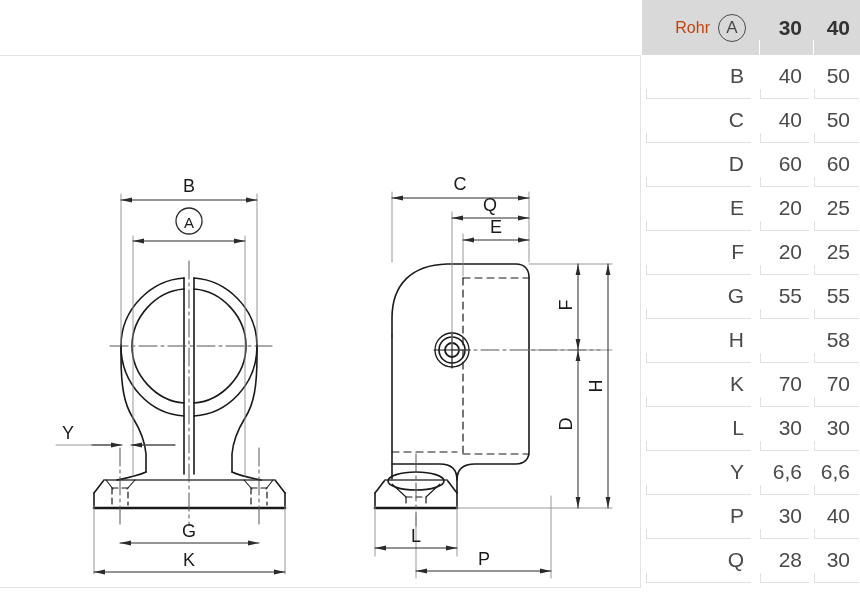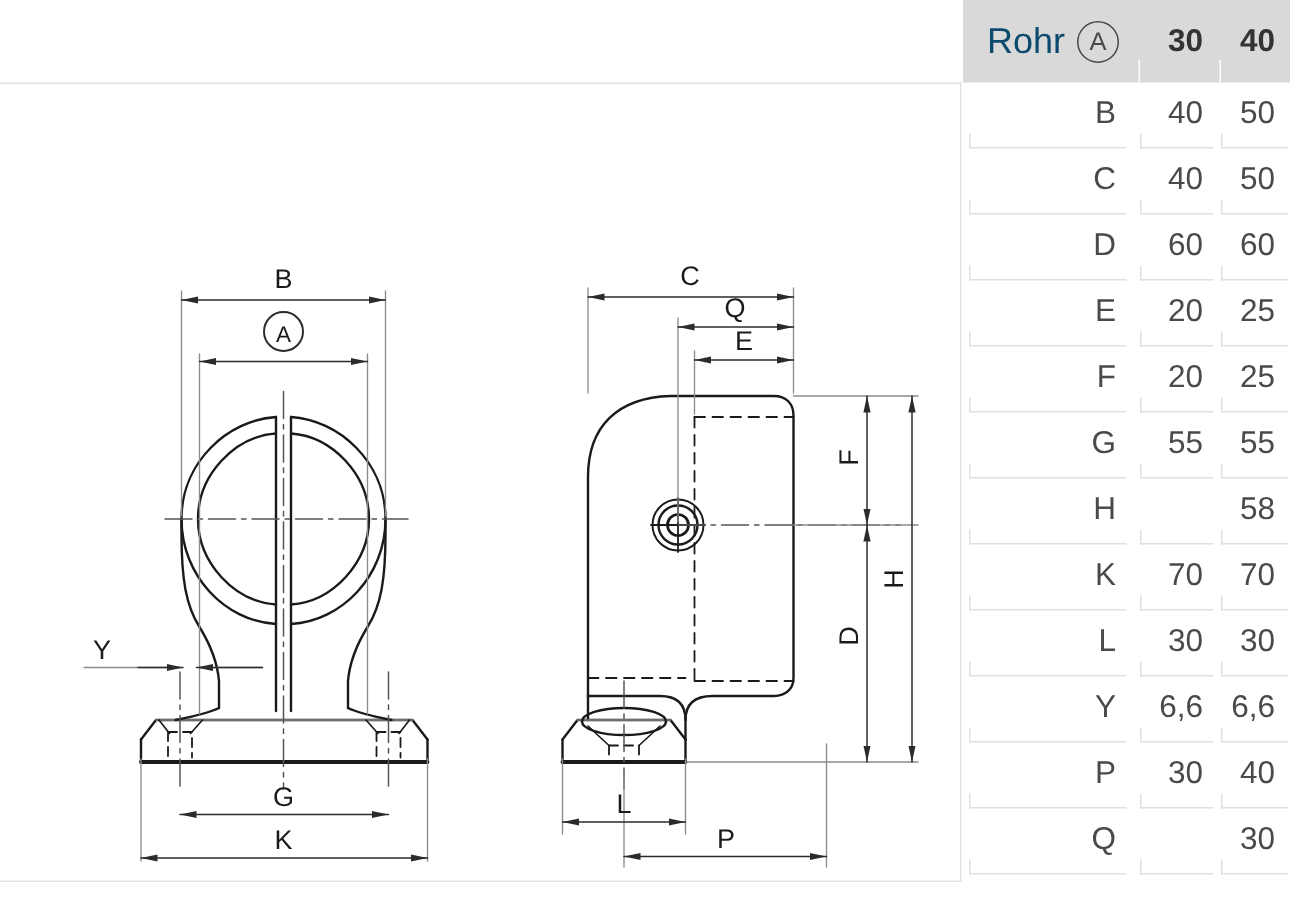--- a/index.html
+++ b/index.html
@@ -71,21 +71,21 @@
 
   .thead .col-v1, .thead .col-v2 { font-weight: bold; font-size: 21px; color: #333; }
 
   .rohr-wrap {
     position: absolute;
     left: 0px; top: 0px;
     width: 110px; height: 55px;
     display: flex; align-items: center; justify-content: flex-end;
     padding-right: 6px; box-sizing: border-box;
   }
-  .rohr-text { font-size: 24px; color: #0c4a6e; margin-right: 8px; }
+  .rohr-text { font-size: 16px; color: #c2410c; margin-right: 8px; }
   .circle-a {
     width: 28px; height: 28px;
     border: 1.4px solid #4a4a4a;
     border-radius: 50%;
     display: flex; align-items: center; justify-content: center;
     font-size: 17px; color: #4a4a4a;
     box-sizing: border-box;
   }
 
   .trow {
@@ -425,20 +425,21 @@
         <div class="trow" style="top: 495px;">
           <div class="cell col-label">P</div>
           <div class="cell col-v1">30</div>
           <div class="cell col-v2">40</div>
           <div class="sep sep-label"></div>
           <div class="sep sep-v1"></div>
           <div class="sep sep-v2"></div>
         </div>
         <div class="trow" style="top: 539px;">
           <div class="cell col-label">Q</div>
+          <div class="cell col-v1">28</div>
           <div class="cell col-v2">30</div>
           <div class="sep sep-label"></div>
           <div class="sep sep-v1"></div>
           <div class="sep sep-v2"></div>
         </div>
       </div>
   </div>
 </div>
 
 </body></html>

